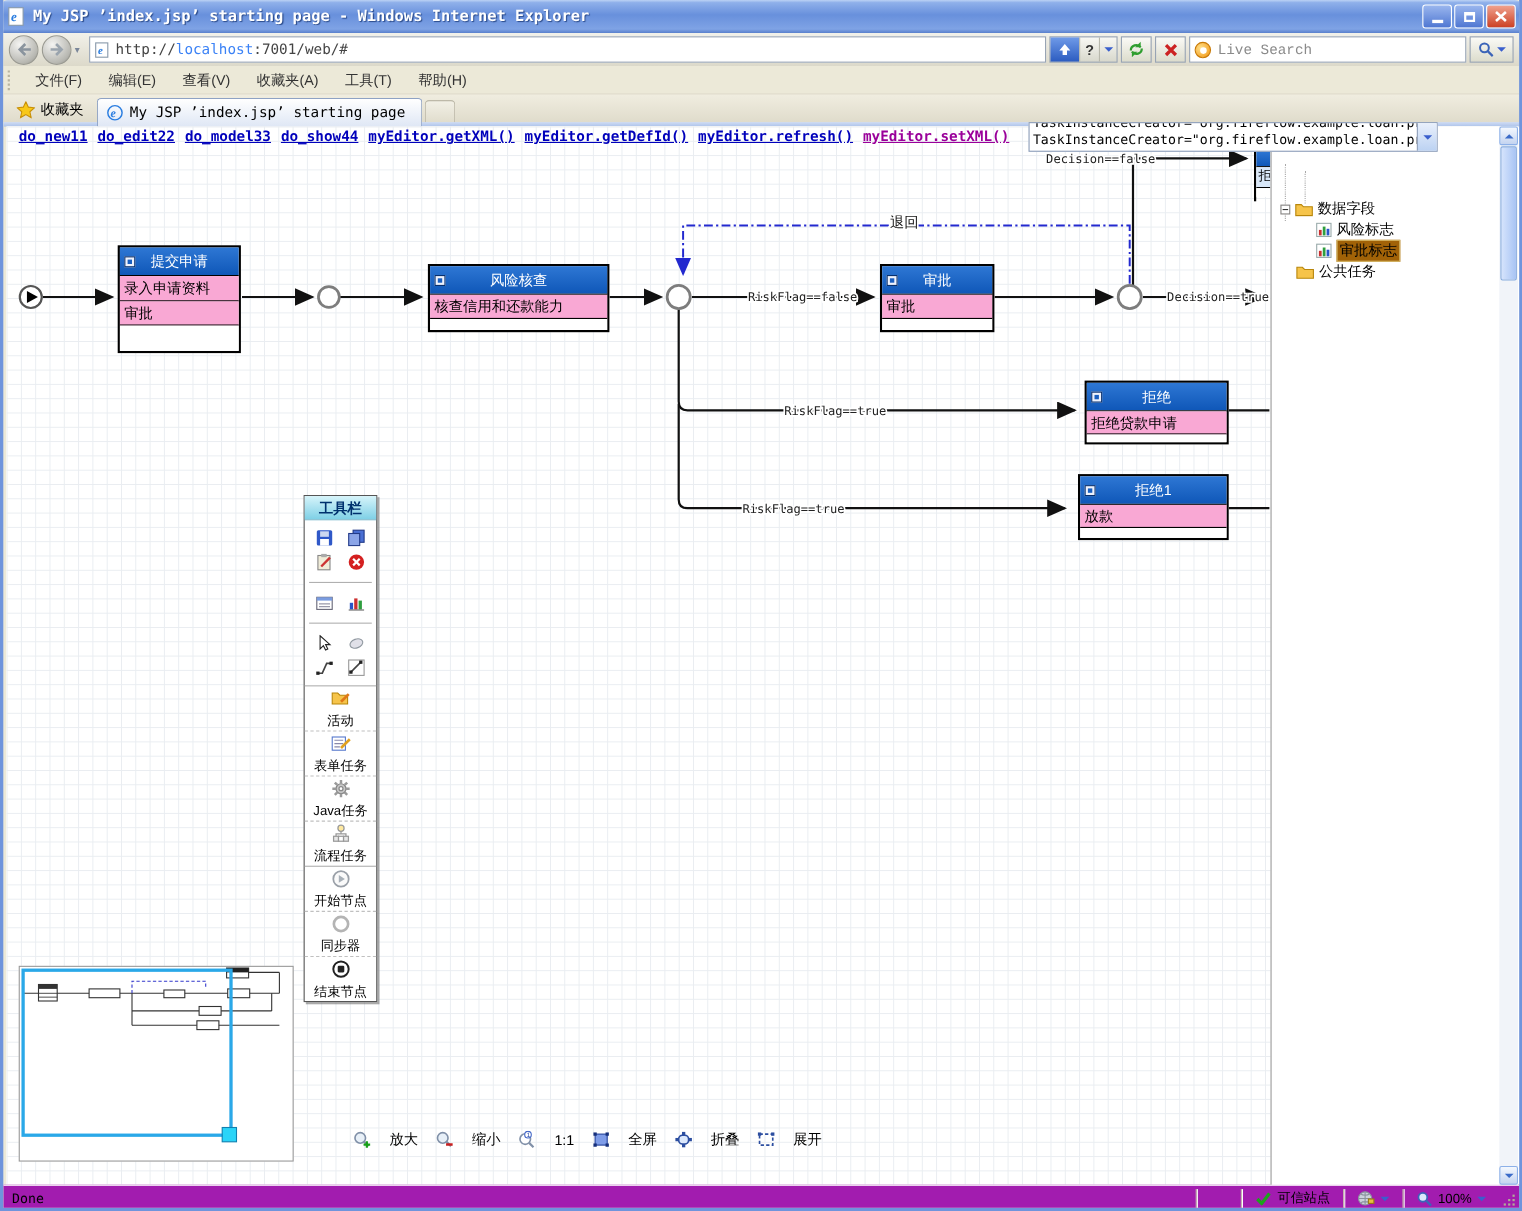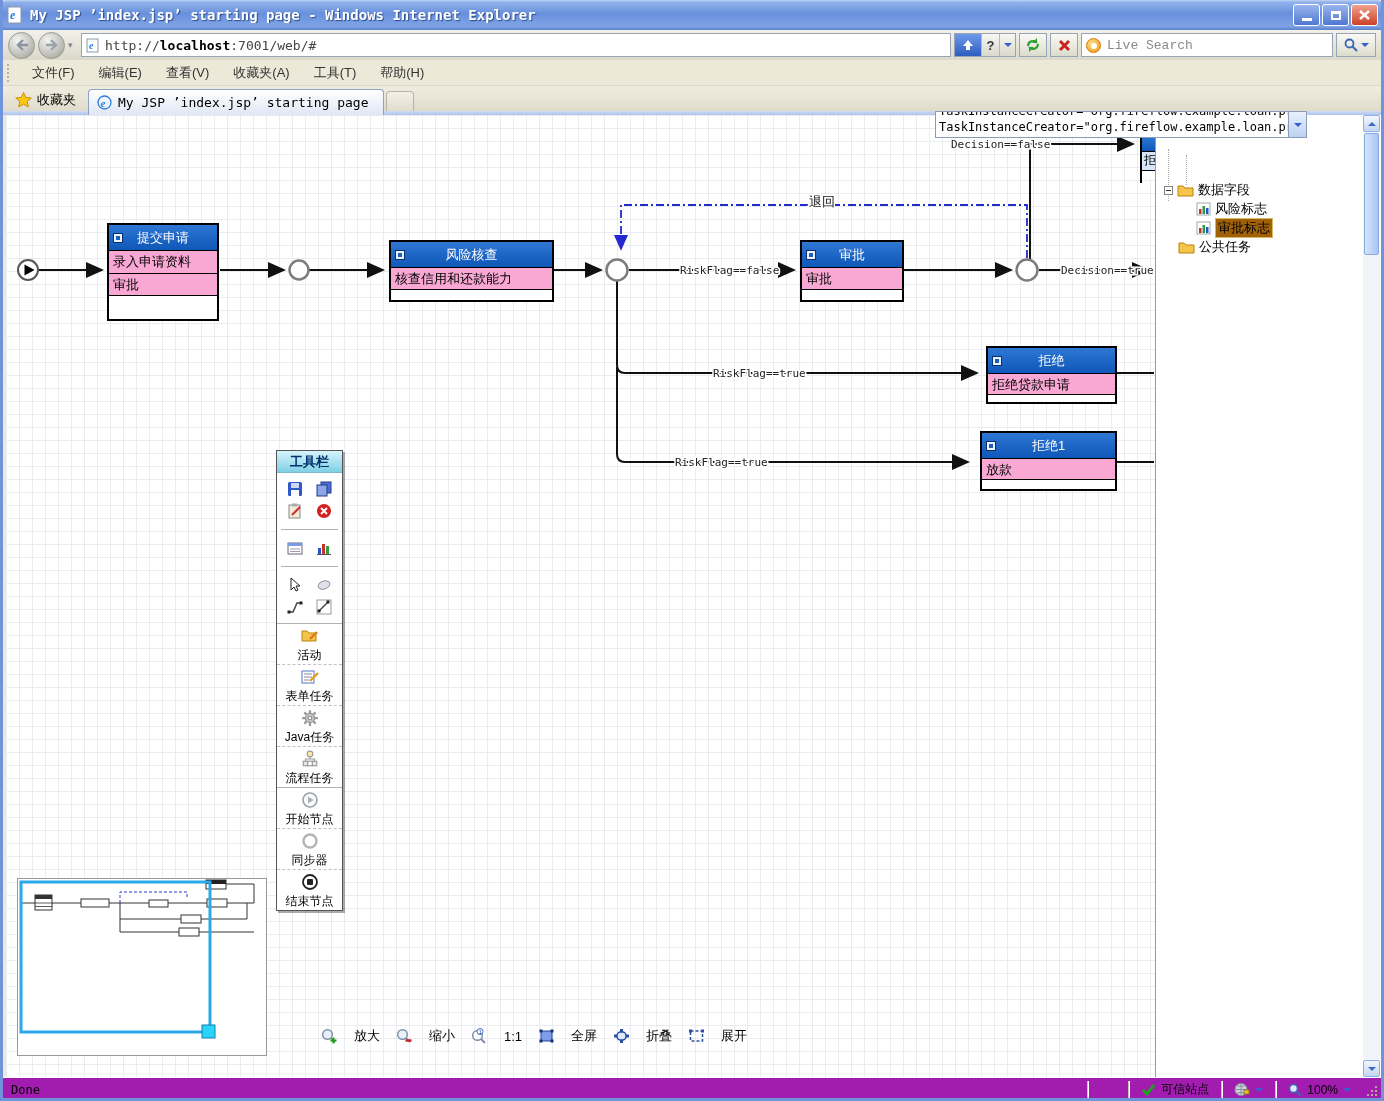--- a/index.html
+++ b/index.html
@@ -23,21 +23,21 @@
   
   .navbar{position:absolute;left:0;top:30px;width:1378px;height:30px;
     background:linear-gradient(#f2f1ea,#dcd9ca);display:flex;align-items:center;padding:0 5px;gap:3px;}
   .navcirc{width:27px;height:27px;border-radius:50%;
     background:radial-gradient(circle at 35% 30%,#f4f4f2,#b8b8b2 70%,#8d8d88);
     border:1px solid #9a9a92;display:flex;align-items:center;justify-content:center;}
   .navcirc svg{display:block;}
   .nav-chev{width:10px;color:#7a8699;font-size:9px;}
   .addr{flex:1;height:24px;background:#fff;border:1px solid #98a4b4;display:flex;align-items:center;
     padding:0 4px;gap:5px;font-family:"DejaVu Sans Mono",monospace;font-size:13px;}
-  .u1,.u3{color:#444;} .u2{color:#000000;font-weight:bold;}
+  .u1,.u3{color:#444;} .u2{color:#3b82f6;font-weight:normal;}
   .nav-grp{display:flex;height:24px;border:1px solid #98a4b4;background:linear-gradient(#f8f8f4,#d8d8cc);}
   .seg{display:flex;align-items:center;justify-content:center;height:100%;}
   .seg.blue{width:26px;background:linear-gradient(#6f9ae8,#2c5cc0);}
   .seg.q{width:18px;font-weight:bold;color:#333;border-left:1px solid #b8b8ac;}
   .seg.dd{width:16px;border-left:1px solid #b8b8ac;}
   .sq-btn{width:28px;height:24px;border:1px solid #98a4b4;background:linear-gradient(#fafaf6,#dcdccc);
     display:flex;align-items:center;justify-content:center;}
   .search{width:252px;height:24px;background:#fff;border:1px solid #98a4b4;display:flex;align-items:center;padding:0 4px;gap:4px;}
   .search input{border:none;outline:none;flex:1;font-family:Liberation Mono, monospace;font-size:13px;color:#333;background:transparent;}
   .search input::placeholder{color:#8a8a8a;}
@@ -105,21 +105,21 @@
   .tlabel{font-size:13px;white-space:nowrap;}
   .tlabel.sel{background:#a16207;border:1px solid #d8b968;padding:0 2px;}
   .tdot{position:absolute;border-color:#a8a8a8 !important;}
   
   .palette{position:absolute;left:270px;top:335px;width:67px;background:#fff;border:1px solid #555;
     box-shadow:2px 2px 0 rgba(100,100,100,.55);z-index:5;}
   .pal-head{height:22px;background:linear-gradient(#d6f4fa,#7fd0e6);color:#00316e;font-weight:bold;
     display:flex;align-items:center;justify-content:center;border-bottom:1px solid #7ab8cc;}
   .pal-grid{display:grid;grid-template-columns:1fr 1fr;justify-items:center;align-items:center;padding:5px 4px;}
   .pal-sep{border-top:1px solid #b0b0b0;margin:2px 4px;}
-  .pal-item{height:41px;display:flex;flex-direction:column;align-items:center;justify-content:center;
+  .pal-item{height:41px;display:flex;flex-direction:column;align-items:center;justify-content:space-between;
     border-top:1px dashed #c0c0c0;font-size:12px;}
   .pal-item.first{border-top:none;}
   .pal-item.solidtop{border-top:1px solid #b0b0b0;}
   .picon{width:18px;height:18px;display:flex;align-items:center;justify-content:center;margin:2px;}
   
   .minimap{position:absolute;left:11px;top:763px;width:250px;height:178px;background:#fff;
     border:1px solid #999;z-index:5;}
   
   .zoombar{position:absolute;left:315px;top:912px;display:flex;align-items:center;gap:16px;z-index:5;font-size:13px;}
   .zitem{display:flex;align-items:center;gap:16px;}
@@ -249,20 +249,30 @@
         <text x="3.5" y="11.5" font-size="11" font-style="italic" font-weight="bold" fill="#2a7de0" font-family="Liberation Serif,serif">e</text>
       </svg>
       <span>My JSP ’index.jsp’ starting page</span>
     </span>
     <span class="tab-stub"></span>
   </div>
 
   <div class="content">
     <div class="canvas">
 
+      <div class="links">
+        <a href="#">do_new11</a>
+        <a href="#">do_edit22</a>
+        <a href="#">do_model33</a>
+        <a href="#">do_show44</a>
+        <a href="#">myEditor.getXML()</a>
+        <a href="#">myEditor.getDefId()</a>
+        <a href="#">myEditor.refresh()</a>
+        <a href="#" class="visited">myEditor.setXML()</a>
+      </div>
 
       <svg class="edges" width="1357" height="962">
         <defs>
           <marker id="arr" markerWidth="10" markerHeight="8" refX="8" refY="4" orient="auto">
             <path d="M0,0 L9,4 L0,8 Z" fill="#111"></path>
           </marker>
           <marker id="arrb" markerWidth="10" markerHeight="8" refX="8" refY="4" orient="auto">
             <path d="M0,0 L9,4 L0,8 Z" fill="#2329cf"></path>
           </marker>
         </defs>

